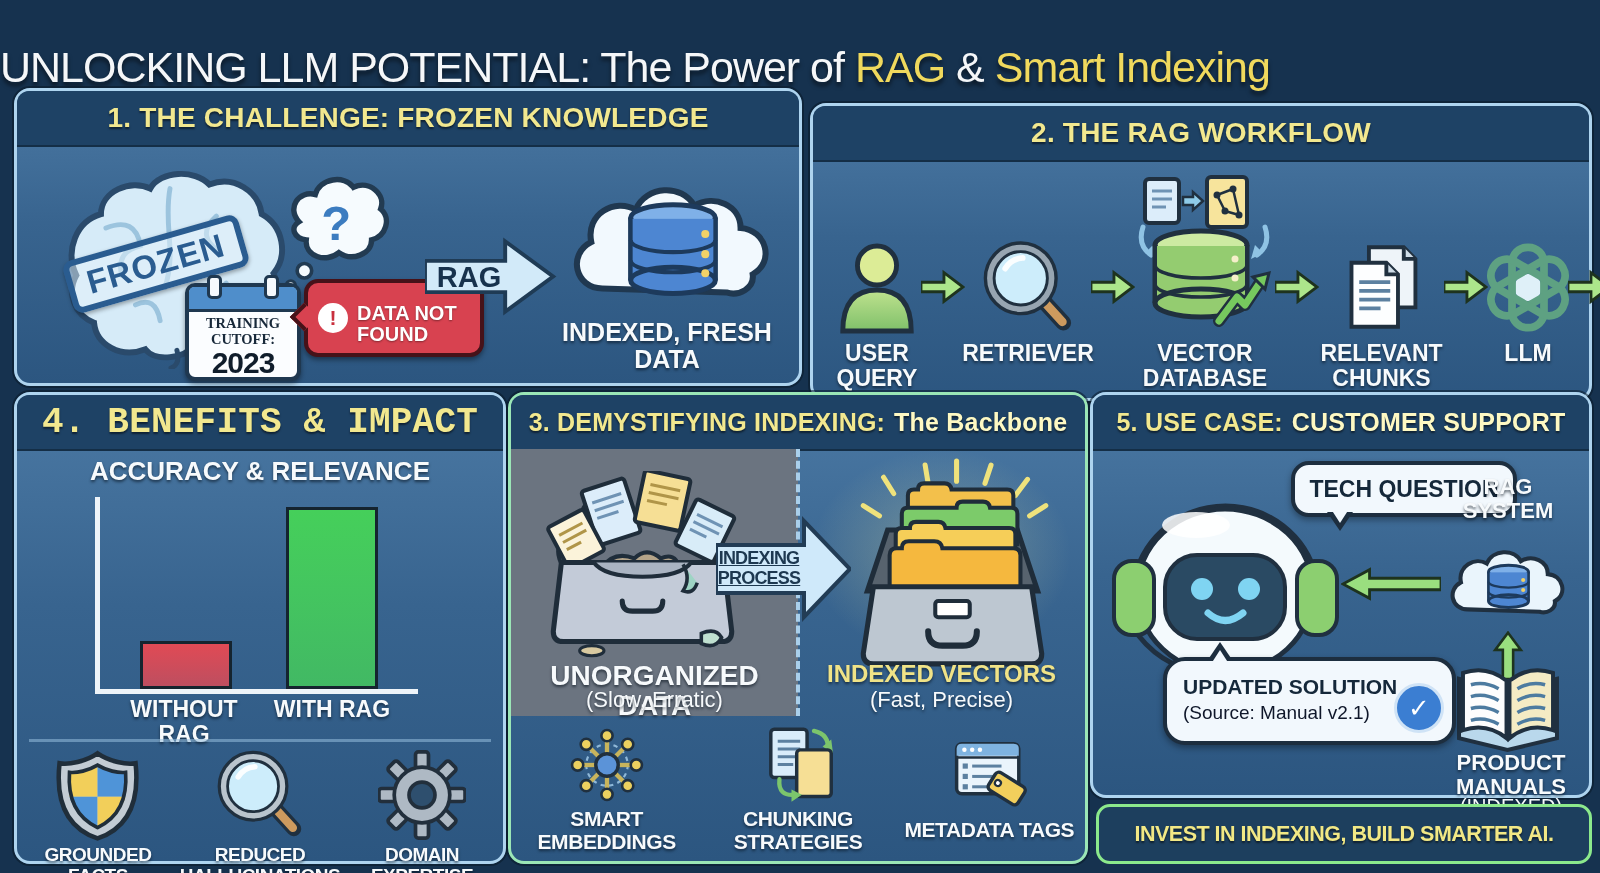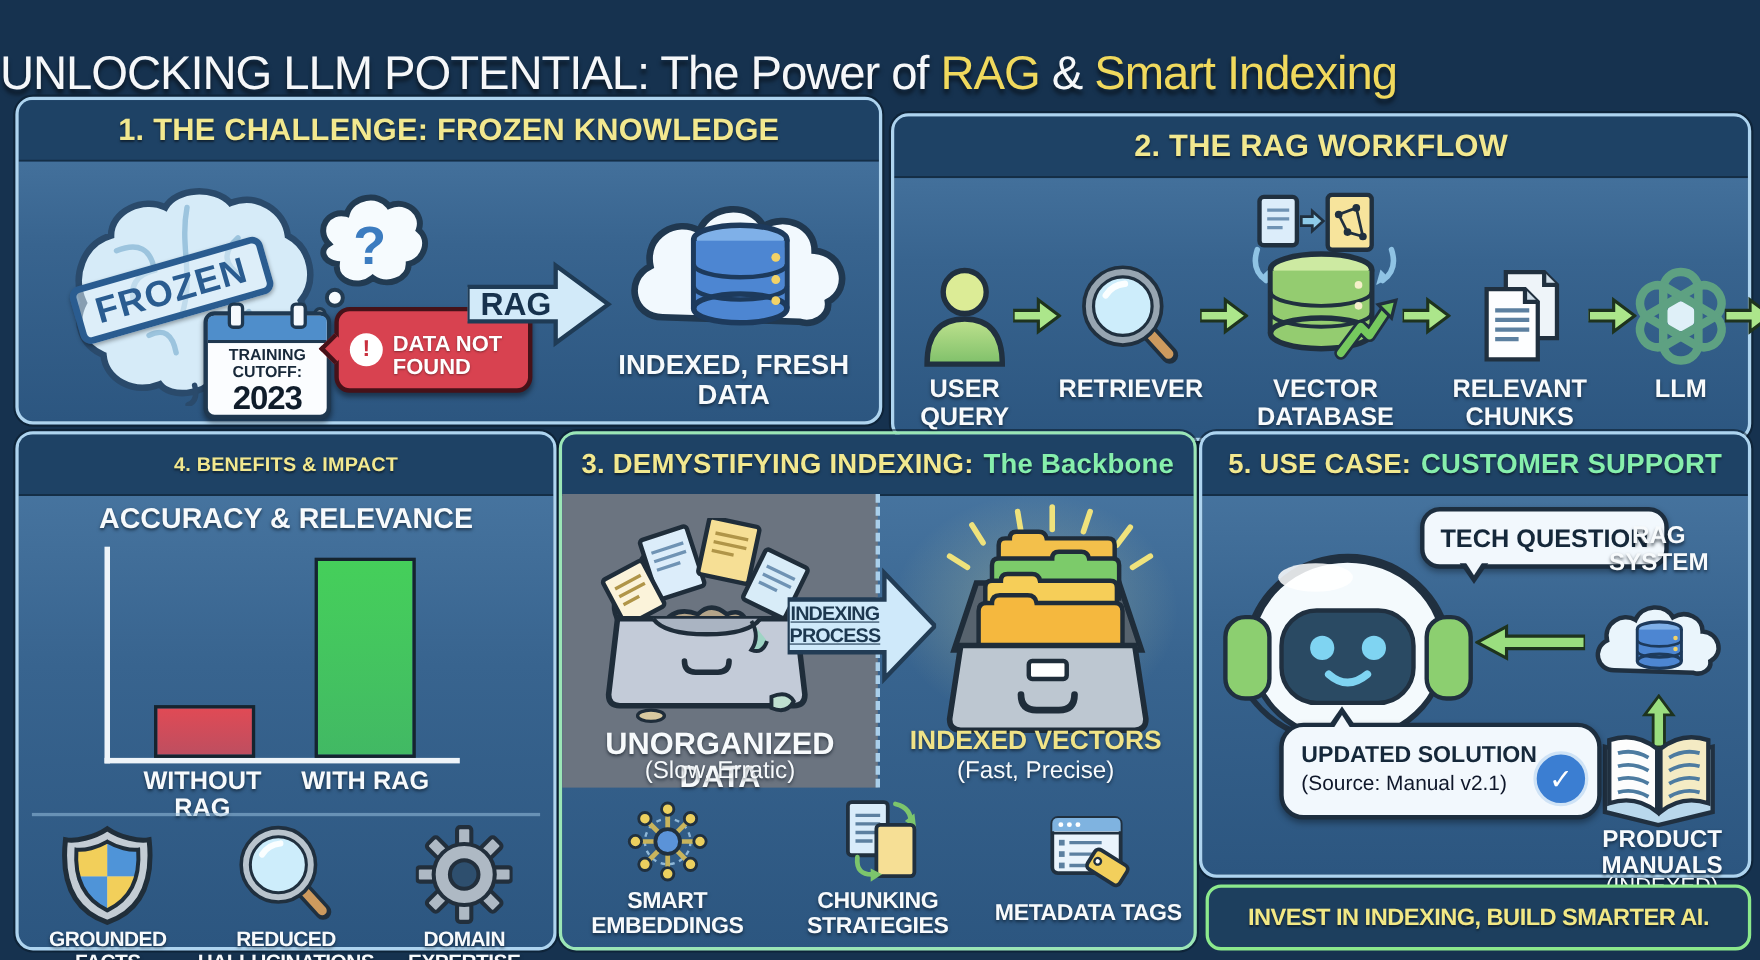--- a/index.html
+++ b/index.html
@@ -10,21 +10,21 @@
        letter-spacing:-1px;color:#f5f7f9;text-shadow:0 4px 4px rgba(0,0,0,.55);white-space:nowrap;}
   .yl{color:#f0d95d;}
   .panel{position:absolute;border:3px solid #aed4ef;border-radius:16px;
          background:linear-gradient(180deg,#4b79a4 0%,#38648f 45%,#2c5680 100%);
          box-shadow:0 0 0 2px rgba(10,25,40,.55);}
   .panel.green{border-color:#9be6b6;}
   .phead{position:absolute;top:0;left:0;right:0;height:54px;background:#1e4265;
          border-radius:12px 12px 0 0;display:flex;align-items:center;justify-content:center;
          font-weight:800;color:#f2e88f;text-shadow:0 2px 2px rgba(0,0,0,.5);letter-spacing:.2px;
          border-bottom:2px solid rgba(10,25,40,.5);}
-  .phead .wh{color:#86efac;margin-left:9px;}
+  .phead .wh{color:#fef9c3;margin-left:9px;}
   .pbody{position:absolute;left:0;right:0;bottom:0;top:54px;}
   .lab{color:#f7fafc;font-weight:800;text-align:center;line-height:1.08;
        text-shadow:0 2px 3px rgba(4,14,24,.6);}
   .sub{font-weight:400;}
   
   .stamp{border:6px solid #2a5c90;border-radius:10px;color:#2a5c90;background:rgba(228,242,250,.5);
          font-weight:900;font-size:33px;padding:2px 14px;letter-spacing:1px;transform:rotate(-16deg);
          box-shadow:0 2px 4px rgba(0,0,0,.35);}
   .cal{background:#fbfdff;border:4px solid #1f3850;border-radius:10px;overflow:visible;
        box-shadow:0 3px 5px rgba(0,0,0,.4);}
@@ -103,21 +103,21 @@
       <svg class="abs" style="left:262px;top:20px;" width="118" height="128" viewBox="0 0 130 140">
         <path d="M22 62 C8 47 22 27 40 32 C45 14 72 10 82 24 C100 16 118 32 112 48 C124 58 118 78 102 82 C102 98 80 106 66 96 C52 108 28 100 30 82 C16 80 12 68 22 62 Z" fill="#f6fbfe" stroke="#223b52" stroke-width="6"></path>
         <text x="63" y="82" text-anchor="middle" font-size="54" font-weight="bold" fill="#3c7cc0" font-family="Liberation Sans,sans-serif">?</text>
         <circle cx="28" cy="116" r="8" fill="#f6fbfe" stroke="#223b52" stroke-width="4"></circle>
         <circle cx="13" cy="132" r="5" fill="#f6fbfe" stroke="#223b52" stroke-width="3.5"></circle>
       </svg>
       <div class="abs cal" style="left:168px;top:138px;width:108px;height:90px;">
         <span class="calring" style="left:18px;"></span>
         <span class="calring" style="right:18px;"></span>
         <div class="calbar"></div>
-        <div class="caltxt" style="width:82px;margin:0 auto;">TRAINING CUTOFF:</div>
+        <div class="caltxt" style="width:82px;margin:0 auto;font-family:Liberation Serif, serif;">TRAINING CUTOFF:</div>
         <div class="calyear">2023</div>
       </div>
       <div class="abs alert" style="left:287px;top:134px;width:152px;">
         <span class="tail"></span>
         <span class="bang">!</span>
         <span class="atx">DATA NOT FOUND</span>
       </div>
       <div class="abs" style="left:408px;top:90px;width:132px;height:84px;">
         <svg width="132" height="84" viewBox="0 0 135 85">
           <polygon points="0,26 82,26 82,6 131,42 82,78 82,58 0,58" fill="#d2eaf9" stroke="#1f3b55" stroke-width="4"></polygon>
@@ -250,21 +250,21 @@
       </div>
 
       <svg class="wfarr" width="44" height="36" viewBox="0 0 46 36">
           <polygon points="0,13 24,13 24,3 44,18 24,33 24,23 0,23" fill="#ace68b" stroke="#1e331e" stroke-width="3"></polygon>
         </svg>
 
     </div>
   </section>
 
   <section class="panel" style="left:14px;top:392px;width:486px;height:466px;">
-    <div class="phead" style="font-size:18px;">
+    <div class="phead" style="font-size:36px;font-family:Liberation Mono, monospace;">
         <span>4. BENEFITS &amp; IMPACT</span>
       </div>
     <div class="pbody">
       <div class="abs lab" style="left:0;right:0;top:8px;font-size:26px;">ACCURACY &amp; RELEVANCE</div>
       <div class="plot">
         <div class="bar" style="left: 40px; height: 25%; background: linear-gradient(rgb(224, 74, 85), rgba(224, 74, 85, 0.8));"></div>
         <div class="bar" style="left: 186px; height: 95%; background: linear-gradient(rgb(69, 207, 90), rgba(69, 207, 90, 0.8));"></div>
       </div>
       <div class="abs lab" style="left:92px;top:248px;width:150px;font-size:23px;">WITHOUT RAG</div>
       <div class="abs lab" style="left:250px;top:248px;width:130px;font-size:23px;">WITH RAG</div>

